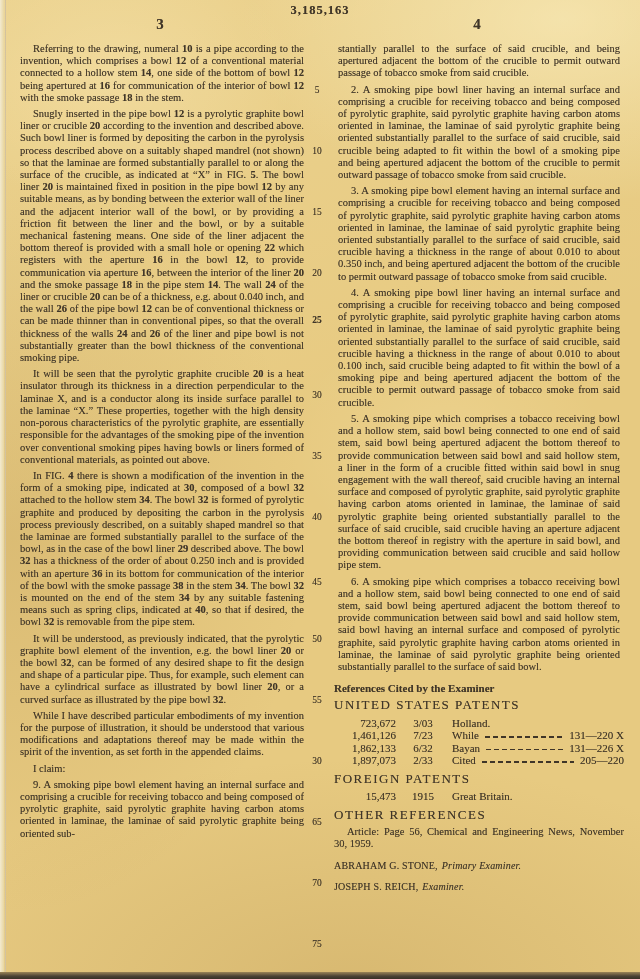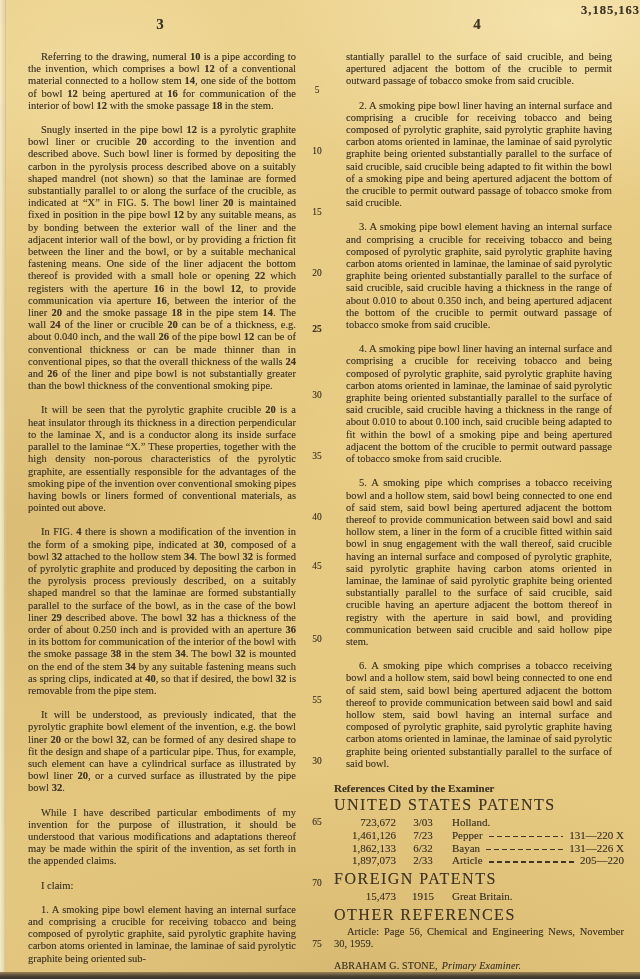--- a/index.html
+++ b/index.html
@@ -18,40 +18,40 @@
       linear-gradient(160deg, rgba(255,244,200,.20), rgba(0,0,0,0) 45%);
     font-family:"Liberation Serif","DejaVu Serif",serif;
     color:var(--ink,#3f3528);
   }
   .edge-left{position:absolute;left:0;top:0;bottom:7px;width:5px;
     background:linear-gradient(to right,#f3ead0,#ead9a6 70%,rgba(0,0,0,0));
     border-right:1px solid rgba(140,110,60,.30);}
   .edge-bottom{position:absolute;left:0;right:0;bottom:0;height:7px;
     background:linear-gradient(to bottom,#9b8457,#4a4134 60%,#383126);}
   .patent-number{position:absolute;top:3px;left:0;width:100%;
-    text-align:right;font-size:12.5px;letter-spacing:1px;font-weight:bold;
+    text-align:center;font-size:12.5px;letter-spacing:1px;font-weight:bold;
     text-shadow:0 0 .4px rgba(60,48,30,.55);}
   .col-num{position:absolute;top:16px;font-size:15px;font-weight:bold;
     text-shadow:0 0 .4px rgba(60,48,30,.55);}
   .col-num-left{left:0;width:320px;text-align:center;}
   .col-num-right{left:320px;width:314px;text-align:center;}
   .column{position:absolute;top:39px;font-size:10.5px;line-height:12.2px;
     text-align:justify;text-shadow:0 0 .4px rgba(60,48,30,.45);}
   .column.left{left:16px;width:292px;}
   .column.right{left:334px;width:290px;}
-  .para{margin:12px;text-indent:13px;}
+  .para{margin:4px;text-indent:13px;}
   .para.noindent{text-indent:0;}
   .para b{font-weight:bold;}
   .lnum{position:absolute;left:302px;width:30px;text-align:center;
     font-size:9.5px;color:var(--ink,#3f3528);
     text-shadow:0 0 .4px rgba(60,48,30,.45);}
   .refs{margin-top:9px;}
   .refs-head{text-align:left;margin:0 0 5px;}
   .refs-head.bold{font-weight:bold;font-size:11px;margin-top:2px;}
-  .refs-head.caps{font-size:16px;letter-spacing:1.5px;margin-top:3px;}
+  .refs-head.caps{font-size:13px;letter-spacing:1.5px;margin-top:3px;}
   .patent-table{margin:0 0 6px;}
   .prow{display:flex;align-items:baseline;line-height:12.6px;font-size:11px;}
   .pnum{width:62px;text-align:right;}
   .pdate{width:42px;text-align:center;margin-left:6px;}
   .pname{margin-left:8px;white-space:nowrap;}
   .leader{flex:1;height:1.3px;align-self:center;margin:3px 6px 0;
     background:repeating-linear-gradient(90deg,var(--ink,#3f3528) 0 5px,transparent 5px 8px);}
   .pclass{text-align:right;white-space:nowrap;}
   .article{margin:5px 0 0;font-size:10.5px;line-height:12.4px;text-indent:13px;text-align:justify;}
   .examiner{margin-top:9px;font-size:10px;letter-spacing:.2px;}
@@ -69,21 +69,21 @@
   <div class="col-num col-num-right">4</div>
 
   <div class="column left">
       <p class="para">Referring to the drawing, numeral <b>10</b> is a pipe according to the invention, which comprises a bowl <b>12</b> of a conventional material connected to a hollow stem <b>14</b>, one side of the bottom of bowl <b>12</b> being apertured at <b>16</b> for communication of the interior of bowl <b>12</b> with the smoke passage <b>18</b> in the stem.</p>
       <p class="para">Snugly inserted in the pipe bowl <b>12</b> is a pyrolytic graphite bowl liner or crucible <b>20</b> according to the invention and described above.  Such bowl liner is formed by depositing the carbon in the pyrolysis process described above on a suitably shaped mandrel (not shown) so that the laminae are formed substantially parallel to or along the surface of the crucible, as indicated at “X” in FIG. <b>5</b>.  The bowl liner <b>20</b> is maintained fixed in position in the pipe bowl <b>12</b> by any suitable means, as by bonding between the exterior wall of the liner and the adjacent interior wall of the bowl, or by providing a friction fit between the liner and the bowl, or by a suitable mechanical fastening means.  One side of the liner adjacent the bottom thereof is provided with a small hole or opening <b>22</b> which registers with the aperture <b>16</b> in the bowl <b>12</b>, to provide communication via aperture <b>16</b>, between the interior of the liner <b>20</b> and the smoke passage <b>18</b> in the pipe stem <b>14</b>.  The wall <b>24</b> of the liner or crucible <b>20</b> can be of a thickness, e.g. about 0.040 inch, and the wall <b>26</b> of the pipe bowl <b>12</b> can be of conventional thickness or can be made thinner than in conventional pipes, so that the overall thickness of the walls <b>24</b> and <b>26</b> of the liner and pipe bowl is not substantially greater than the bowl thickness of the conventional smoking pipe.</p>
       <p class="para">It will be seen that the pyrolytic graphite crucible <b>20</b> is a heat insulator through its thickness in a direction perpendicular to the laminae X, and is a conductor along its inside surface parallel to the laminae “X.”  These properties, together with the high density non-porous characteristics of the pyrolytic graphite, are essentially responsible for the advantages of the smoking pipe of the invention over conventional smoking pipes having bowls or liners formed of conventional materials, as pointed out above.</p>
       <p class="para">In FIG. <b>4</b> there is shown a modification of the invention in the form of a smoking pipe, indicated at <b>30</b>, composed of a bowl <b>32</b> attached to the hollow stem <b>34</b>.  The bowl <b>32</b> is formed of pyrolytic graphite and produced by depositing the carbon in the pyrolysis process previously described, on a suitably shaped mandrel so that the laminae are formed substantially parallel to the surface of the bowl, as in the case of the bowl liner <b>29</b> described above.  The bowl <b>32</b> has a thickness of the order of about 0.250 inch and is provided with an aperture <b>36</b> in its bottom for communication of the interior of the bowl with the smoke passage <b>38</b> in the stem <b>34</b>. The bowl <b>32</b> is mounted on the end of the stem <b>34</b> by any suitable fastening means such as spring clips, indicated at <b>40</b>, so that if desired, the bowl <b>32</b> is removable from the pipe stem.</p>
       <p class="para">It will be understood, as previously indicated, that the pyrolytic graphite bowl element of the invention, e.g. the bowl liner <b>20</b> or the bowl <b>32</b>, can be formed of any desired shape to fit the design and shape of a particular pipe.  Thus, for example, such element can have a cylindrical surface as illustrated by bowl liner <b>20</b>, or a curved surface as illustrated by the pipe bowl <b>32</b>.</p>
       <p class="para">While I have described particular embodiments of my invention for the purpose of illustration, it should be understood that various modifications and adaptations thereof may be made within the spirit of the invention, as set forth in the appended claims.</p>
       <p class="para">I claim:</p>
-      <p class="para">1. A smoking pipe bowl element having an internal surface and comprising a crucible for receiving tobacco and being composed of pyrolytic graphite, said pyrolytic graphite having carbon atoms oriented in laminae, the laminae of said pyrolytic graphite being oriented sub-</p>
+      <p class="para">9. A smoking pipe bowl element having an internal surface and comprising a crucible for receiving tobacco and being composed of pyrolytic graphite, said pyrolytic graphite having carbon atoms oriented in laminae, the laminae of said pyrolytic graphite being oriented sub-</p>
     </div>
 
   <div class="column right">
     <div>
         <p class="para noindent">stantially parallel to the surface of said crucible, and being apertured adjacent the bottom of the crucible to permit outward passage of tobacco smoke from said crucible.</p>
         <p class="para">2. A smoking pipe bowl liner having an internal surface and comprising a crucible for receiving tobacco and being composed of pyrolytic graphite, said pyrolytic graphite having carbon atoms oriented in laminae, the laminae of said pyrolytic graphite being oriented substantially parallel to the surface of said crucible, said crucible being adapted to fit within the bowl of a smoking pipe and being apertured adjacent the bottom of the crucible to permit outward passage of tobacco smoke from said crucible.</p>
         <p class="para">3. A smoking pipe bowl element having an internal surface and comprising a crucible for receiving tobacco and being composed of pyrolytic graphite, said pyrolytic graphite having carbon atoms oriented in laminae, the laminae of said pyrolytic graphite being oriented substantially parallel to the surface of said crucible, said crucible having a thickness in the range of about 0.010 to about 0.350 inch, and being apertured adjacent the bottom of the crucible to permit outward passage of tobacco smoke from said crucible.</p>
         <p class="para">4. A smoking pipe bowl liner having an internal surface and comprising a crucible for receiving tobacco and being composed of pyrolytic graphite, said pyrolytic graphite having carbon atoms oriented in laminae, the laminae of said pyrolytic graphite being oriented substantially parallel to the surface of said crucible, said crucible having a thickness in the range of about 0.010 to about 0.100 inch, said crucible being adapted to fit within the bowl of a smoking pipe and being apertured adjacent the bottom of the crucible to permit outward passage of tobacco smoke from said crucible.</p>
         <p class="para">5. A smoking pipe which comprises a tobacco receiving bowl and a hollow stem, said bowl being connected to one end of said stem, said bowl being apertured adjacent the bottom thereof to provide communication between said bowl and said hollow stem, a liner in the form of a crucible fitted within said bowl in snug engagement with the wall thereof, said crucible having an internal surface and composed of pyrolytic graphite, said pyrolytic graphite having carbon atoms oriented in laminae, the laminae of said pyrolytic graphite being oriented substantially parallel to the surface of said crucible, said crucible having an aperture adjacent the bottom thereof in registry with the aperture in said bowl, and providing communication between said crucible and said hollow pipe stem.</p>
         <p class="para">6. A smoking pipe which comprises a tobacco receiving bowl and a hollow stem, said bowl being connected to one end of said stem, said bowl being apertured adjacent the bottom thereof to provide communication between said bowl and said hollow stem, said bowl having an internal surface and composed of pyrolytic graphite, said pyrolytic graphite having carbon atoms oriented in laminae, the laminae of said pyrolytic graphite being oriented substantially parallel to the surface of said bowl.</p>
@@ -93,35 +93,35 @@
       <div class="refs-head caps">UNITED STATES PATENTS</div>
       <div class="patent-table">
           <div class="prow">
             <span class="pnum">723,672</span>
             <span class="pdate">3/03</span>
             <span class="pname">Holland.</span>
           </div>
           <div class="prow">
             <span class="pnum">1,461,126</span>
             <span class="pdate">7/23</span>
-            <span class="pname">Pepper</span>
+            <span class="pname">While</span>
             <span class="leader"></span>
             <span class="pclass">131—220 X</span>
           </div>
           <div class="prow">
             <span class="pnum">1,862,133</span>
             <span class="pdate">6/32</span>
             <span class="pname">Bayan</span>
             <span class="leader"></span>
             <span class="pclass">131—226 X</span>
           </div>
           <div class="prow">
             <span class="pnum">1,897,073</span>
             <span class="pdate">2/33</span>
-            <span class="pname">Article</span>
+            <span class="pname">Cited</span>
             <span class="leader"></span>
             <span class="pclass">205—220</span>
           </div>
         </div>
       <div class="refs-head caps">FOREIGN PATENTS</div>
       <div class="patent-table">
           <div class="prow">
             <span class="pnum">15,473</span>
             <span class="pdate">1915</span>
             <span class="pname">Great Britain.</span>
@@ -136,25 +136,25 @@
         <span>JOSEPH S. REICH,</span><i>Examiner.</i>
       </div>
     </div>
   </div>
 
   <div>
       <div class="lnum" style="top: 85.3px;">5</div>
       <div class="lnum" style="top: 146.3px;">10</div>
       <div class="lnum" style="top: 207.3px;">15</div>
       <div class="lnum" style="top: 268.3px;">20</div>
-      <div class="lnum" style="top: 324px; font-weight: bold;">25</div>
+      <div class="lnum" style="top: 315px; font-weight: bold;">25</div>
       <div class="lnum" style="top: 390.3px;">30</div>
       <div class="lnum" style="top: 451.3px;">35</div>
       <div class="lnum" style="top: 512.3px;">40</div>
-      <div class="lnum" style="top: 561px;">45</div>
+      <div class="lnum" style="top: 577px;">45</div>
       <div class="lnum" style="top: 634.3px;">50</div>
       <div class="lnum" style="top: 695.3px;">55</div>
       <div class="lnum" style="top: 756.3px;">30</div>
       <div class="lnum" style="top: 817.3px; text-align: center;">65</div>
       <div class="lnum" style="top: 878.3px;">70</div>
       <div class="lnum" style="top: 939.3px;">75</div>
     </div>
 </div>
 
 </body></html>

